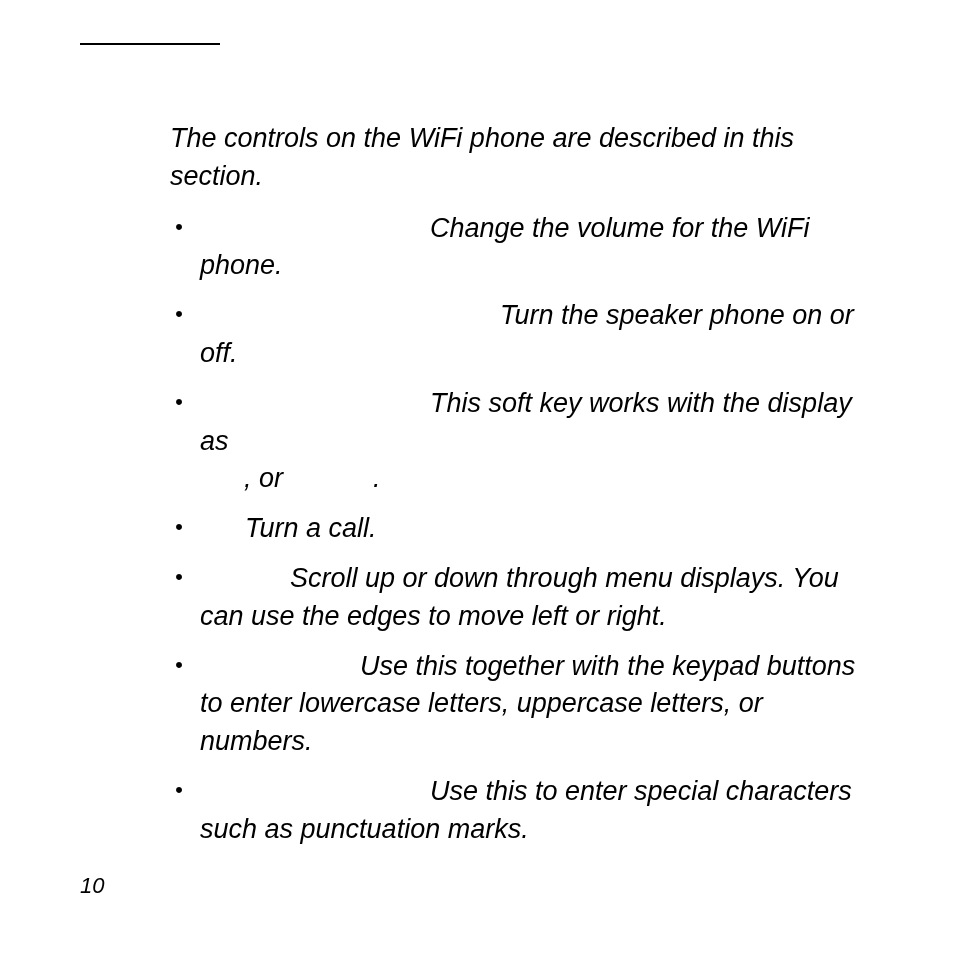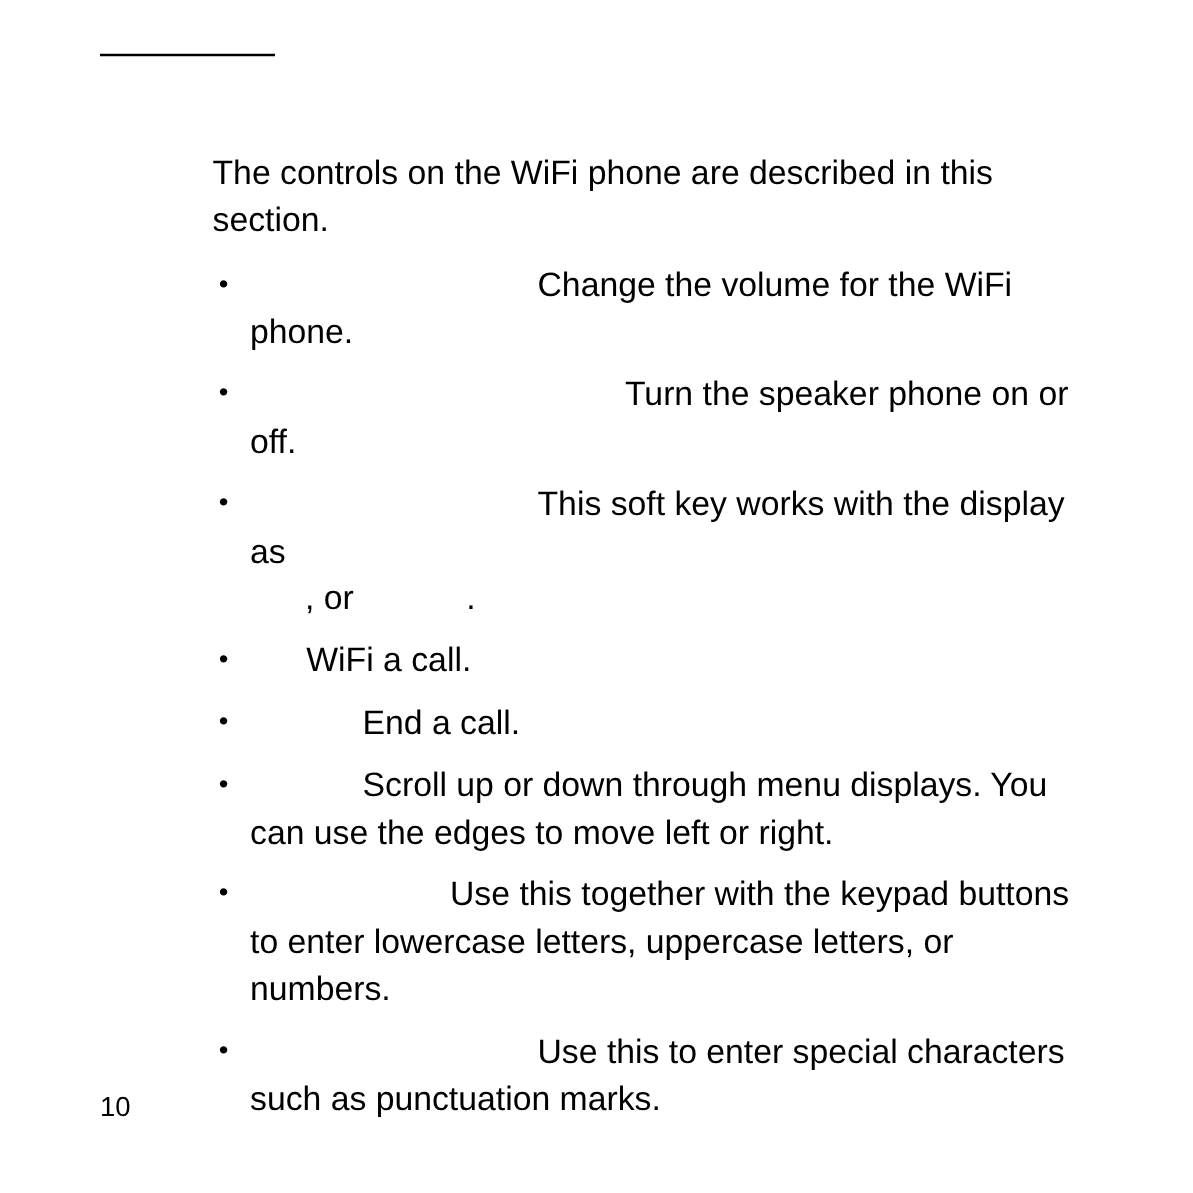--- a/index.html
+++ b/index.html
@@ -8,20 +8,21 @@
     width: 954px;
     height: 954px;
     background: #ffffff;
     font-family: Arial, Helvetica, sans-serif;
     color: #000000;
   }
   .page {
     position: relative;
     width: 937px;
     height: 954px;
+    font-style: italic;
   }
   .top-rule {
     position: absolute;
     left: 80px;
     top: 43px;
     width: 140px;
     border-top: 2.5px solid #000;
   }
   .body-text {
     position: absolute;
@@ -92,26 +93,23 @@
 
       <li>
         <span class="gap-xl"></span><span>This soft key works with the display as</span>
         <span class="indent-or">
           <span>, or</span><span class="gap-md"></span><span>.</span>
         </span>
       </li>
 
 
       <li>
-        <span class="gap-sm"></span><span>WiFi a call.</span>
+        <span class="gap-sm"></span><span>Turn a call.</span>
       </li>
 
-      <li>
-        <span class="gap-md"></span><span>End a call.</span>
-      </li>
 
       <li>
         <span class="gap-md"></span><span>Scroll up or down through menu displays. You can use the edges to move left or right.</span>
       </li>
 
       <li>
         <span class="gap-lg"></span><span>Use this together with the keypad buttons to enter lowercase letters, uppercase letters, or numbers.</span>
       </li>
 
       <li>

